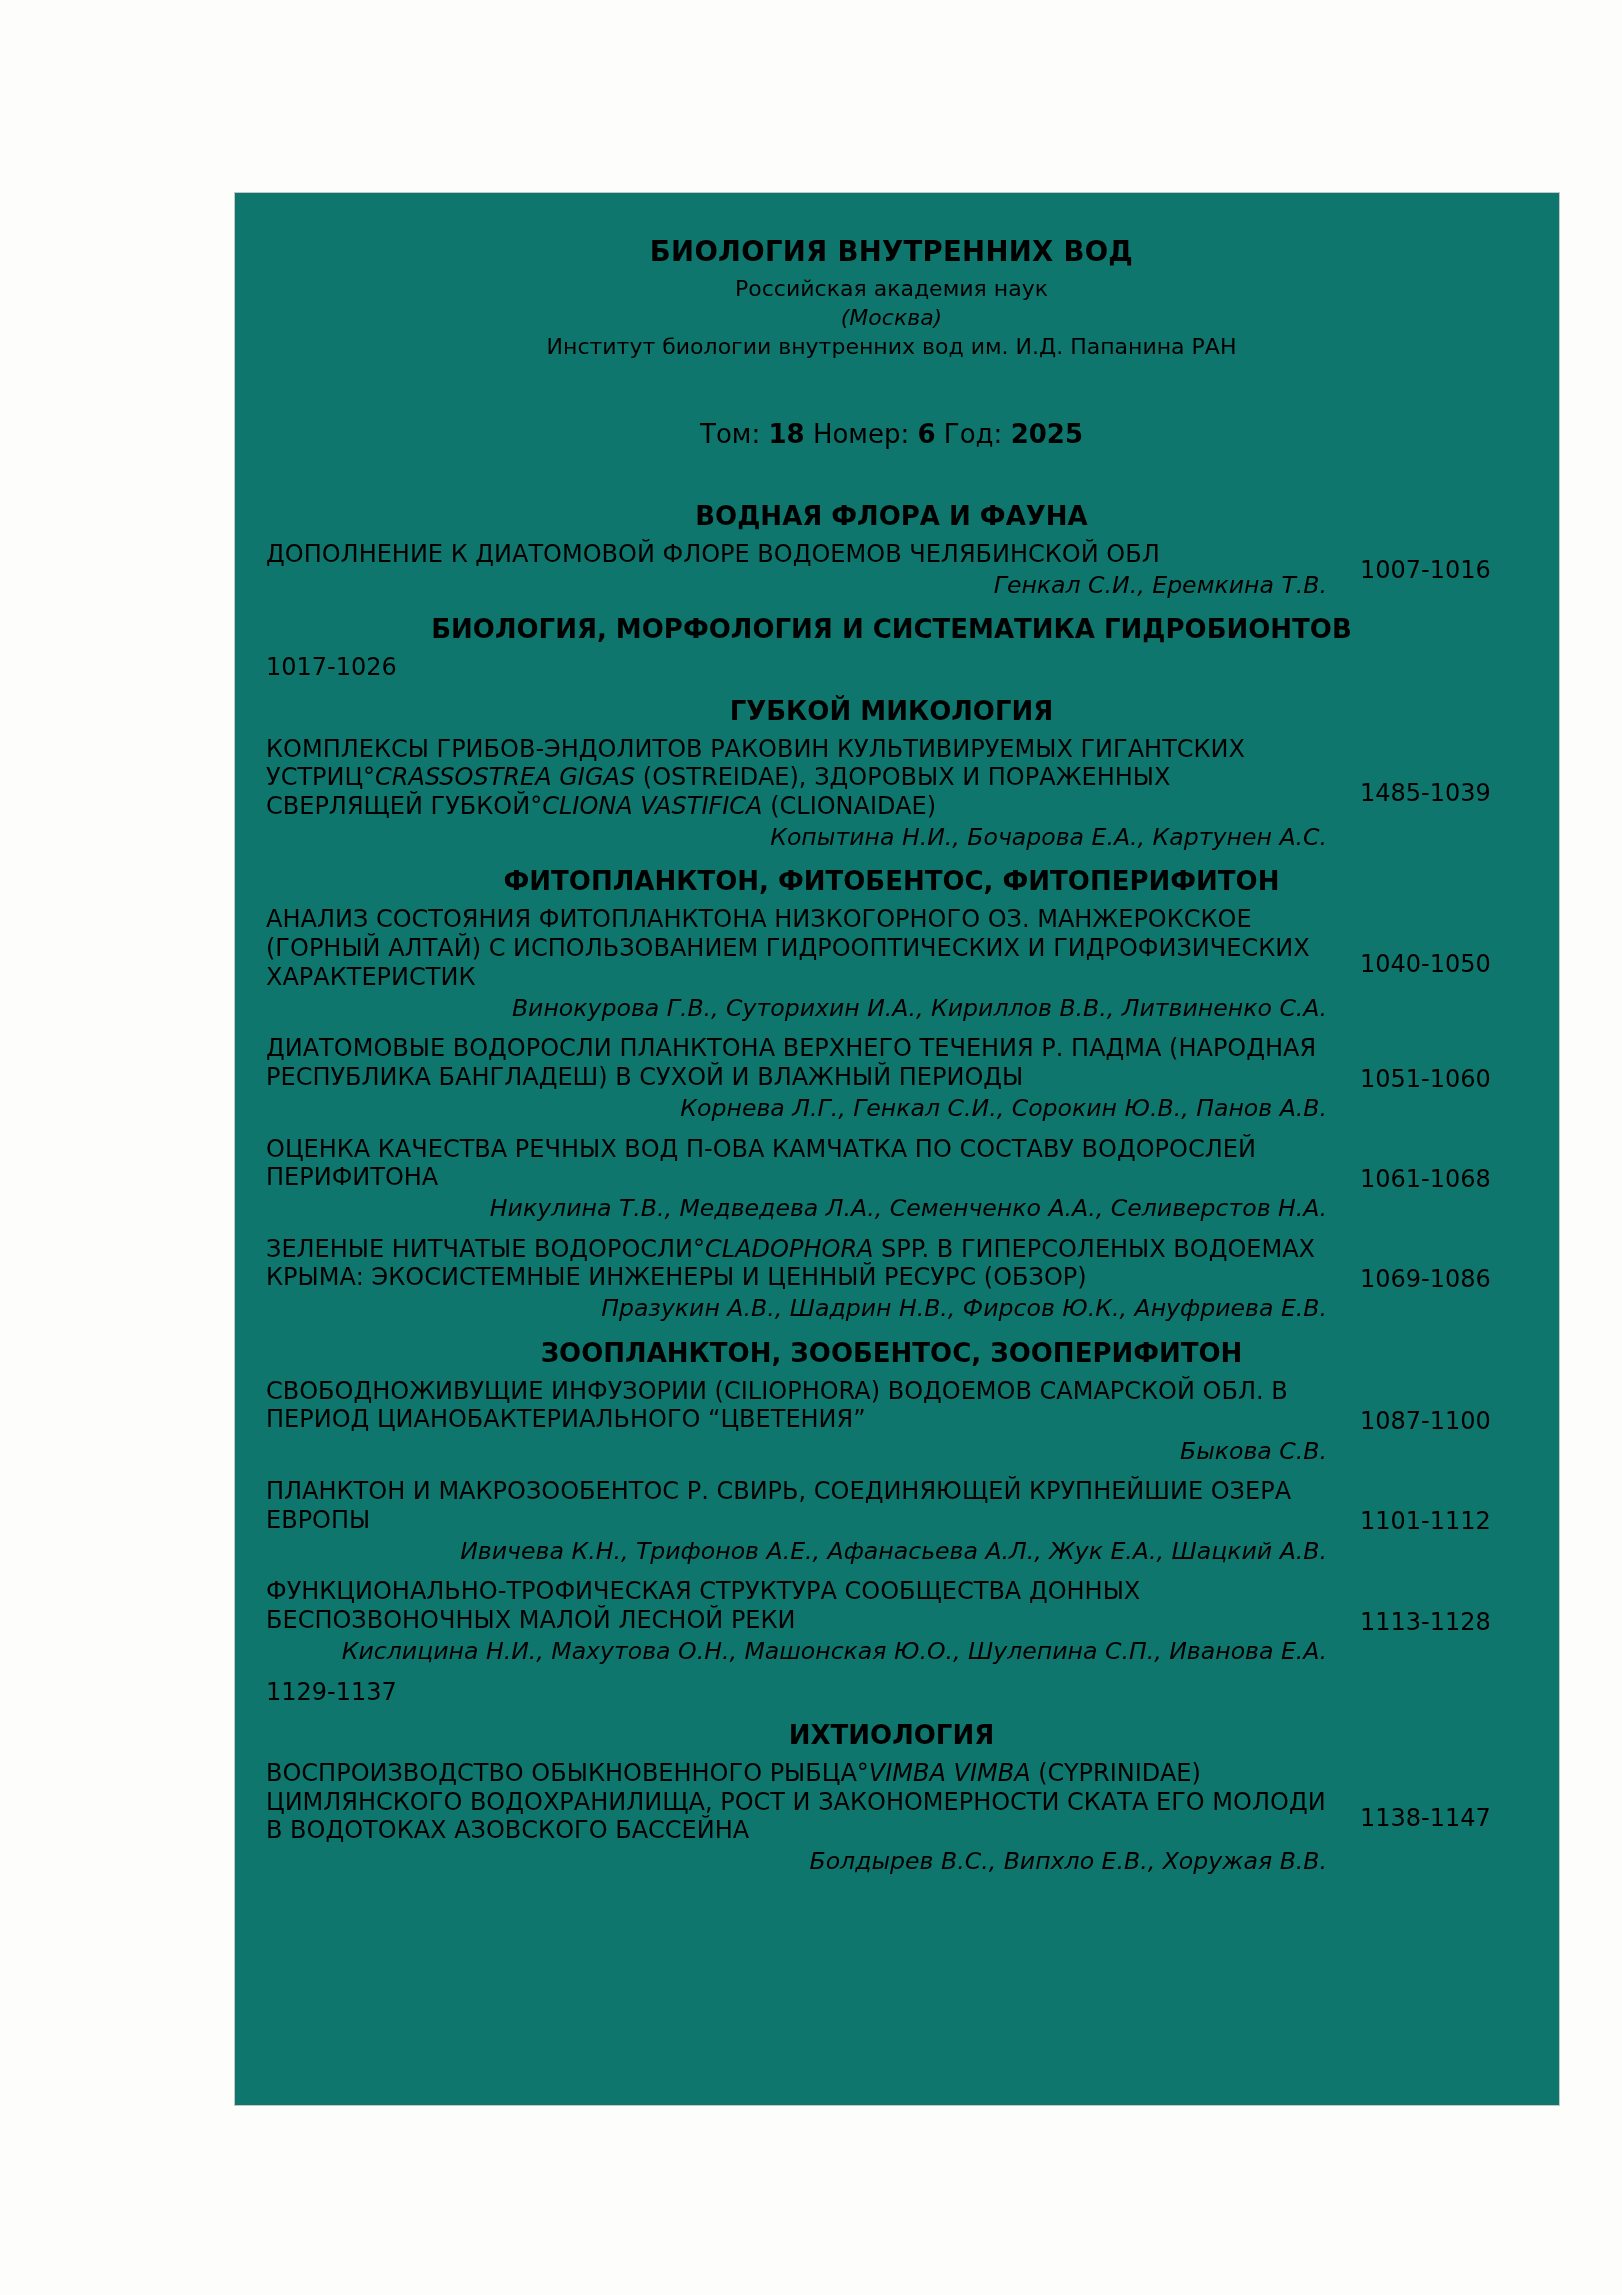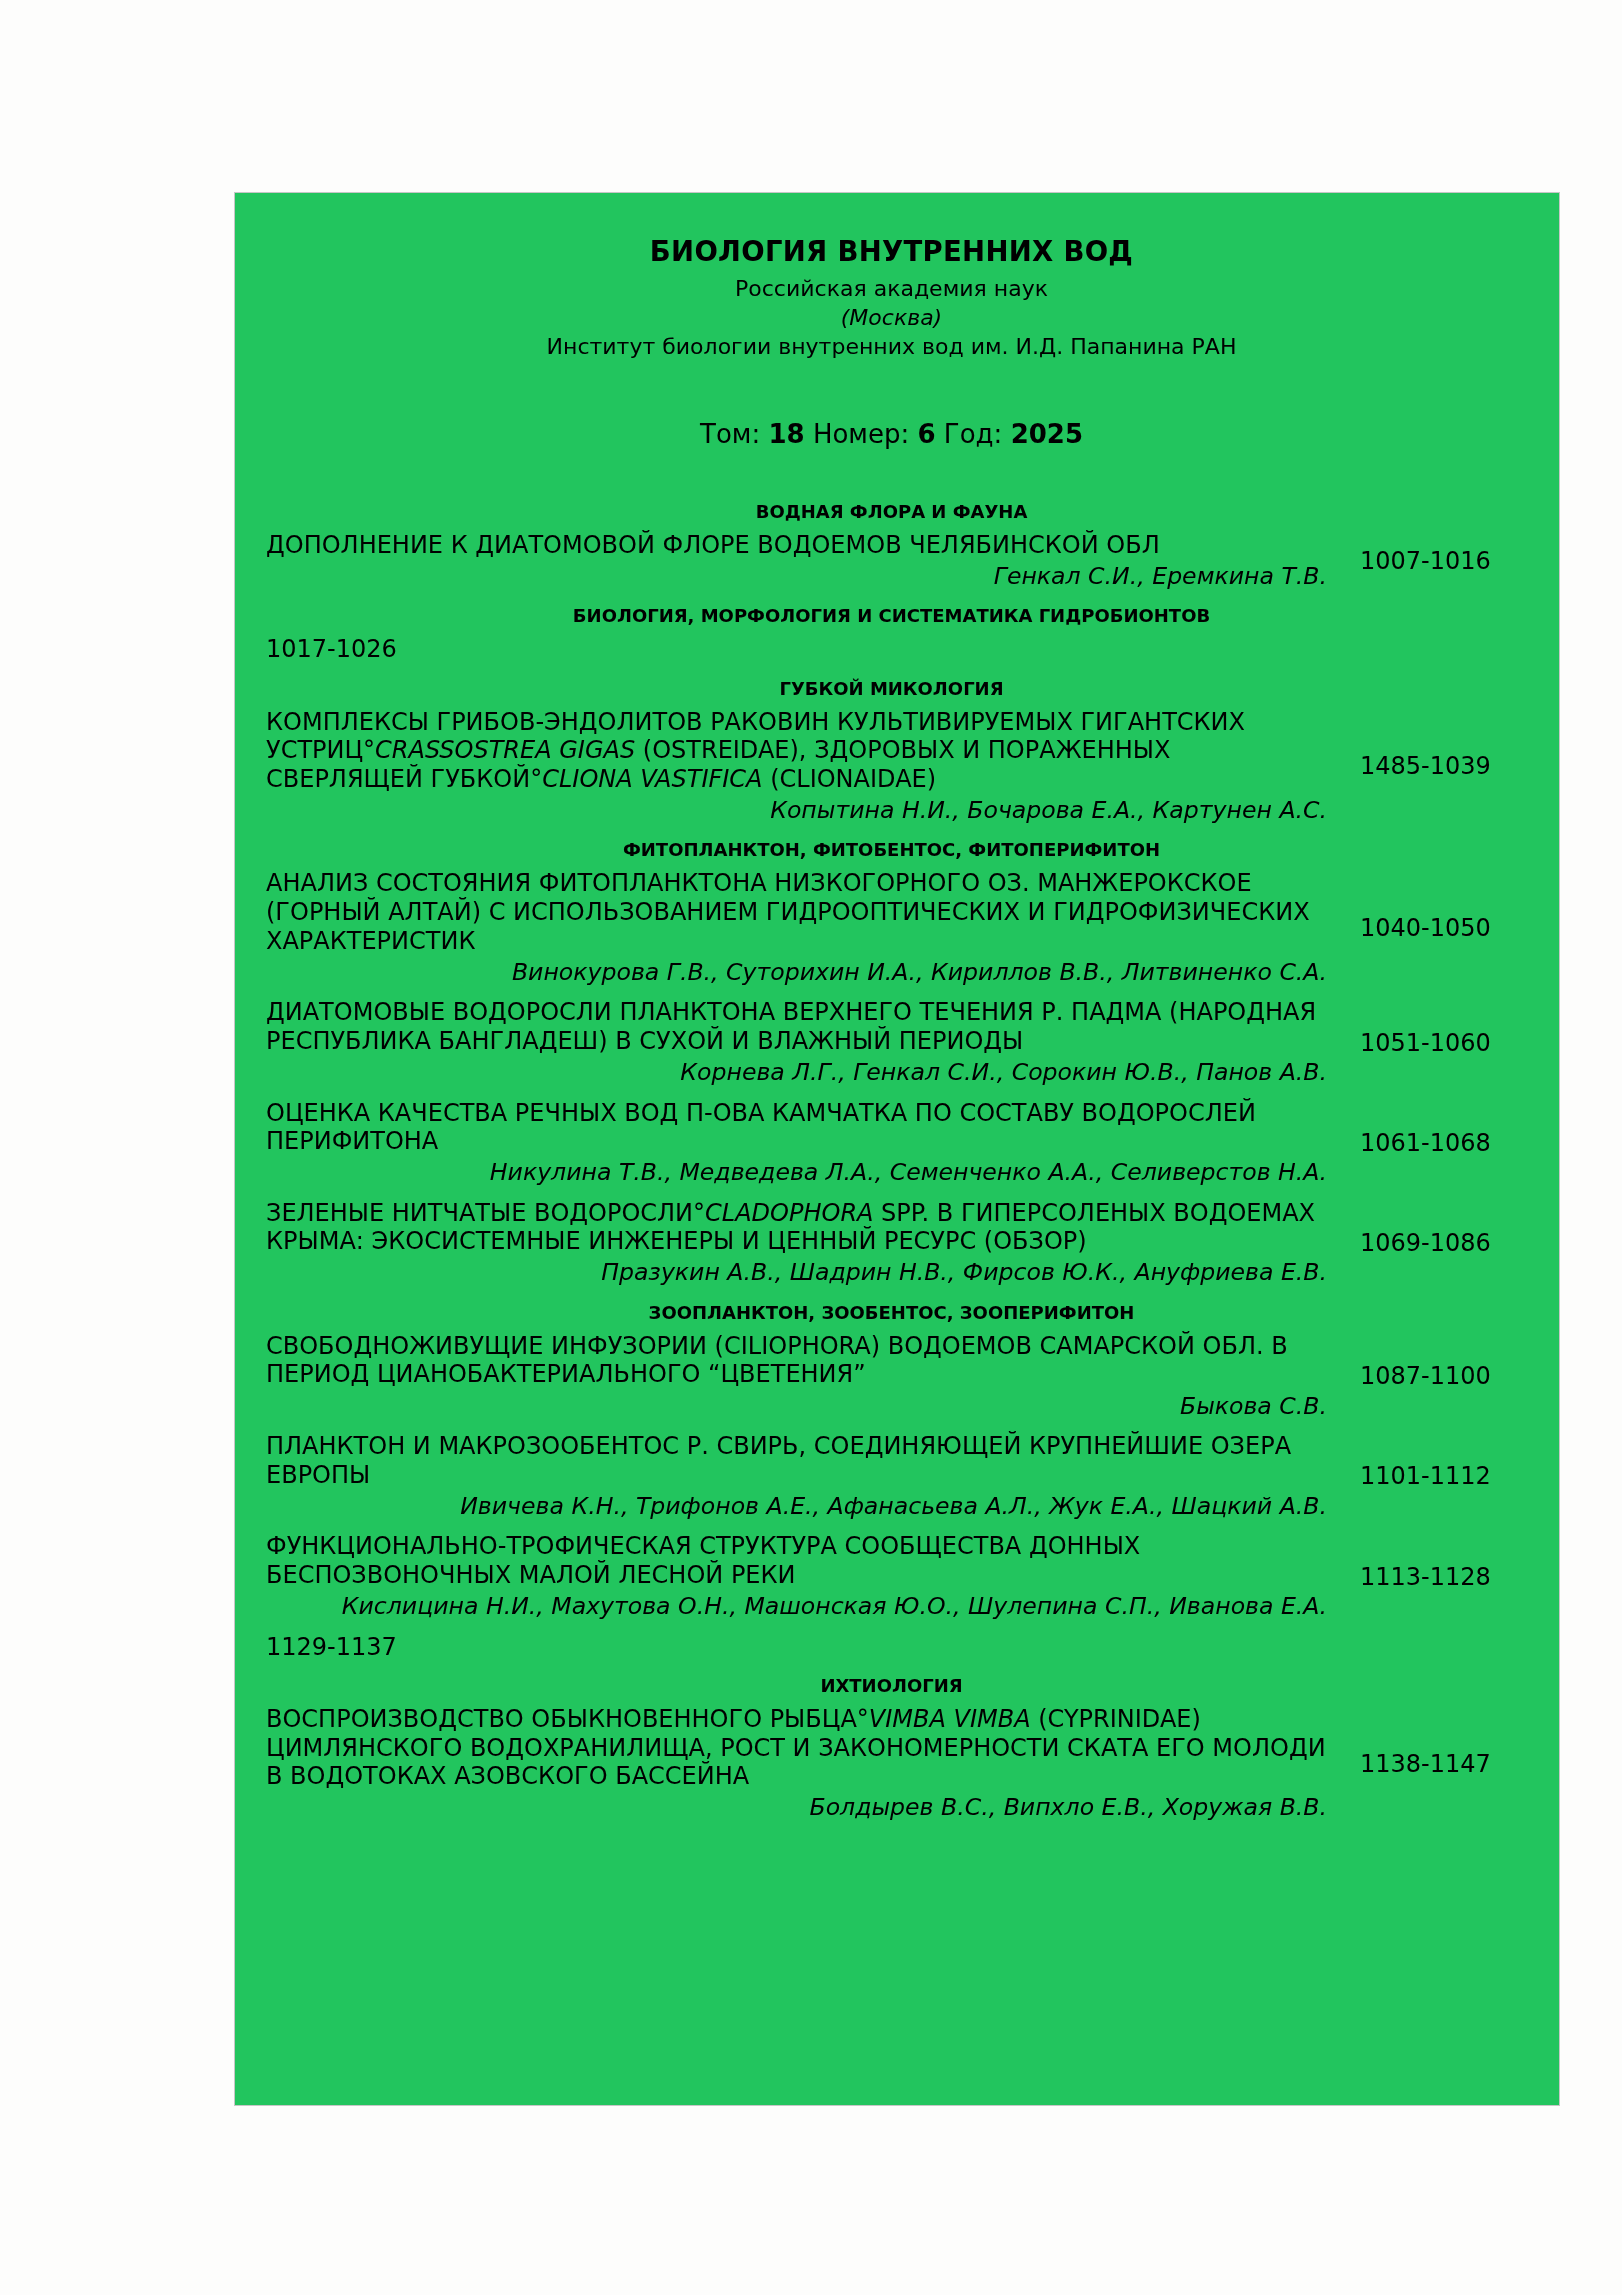--- a/index.html
+++ b/index.html
@@ -17,21 +17,21 @@
     overflow: hidden;
   }
   .sheet {
     position: absolute;
     left: 234px;
     top: 192px;
     width: 1326px;
     min-height: 1914px;
     box-sizing: border-box;
     border: 1.3px solid #c6c6c6;
-    background: #22c55e;
+    background: #0f766e;
     padding: 42px 42px 21px 31px;
   }
   header { text-align: center; }
   .journal-title {
     font-size: 27.5px;
     font-weight: bold;
     margin-bottom: 6.5px;
     letter-spacing: 0.3px;
   }
   .header-line {
@@ -45,21 +45,21 @@
     font-size: 26px;
     margin-top: 58px;
   }
   .issue-line b { font-weight: bold; }
 
   #toc { margin-top: 52px; }
 
   .section-heading {
     text-align: center;
     font-weight: bold;
-    font-size: 18px;
+    font-size: 26px;
     margin: 14.4px 0 9.2px 0;
   }
   #toc .section-heading:first-child { margin-top: 0; }
 
   .article {
     display: flex;
     align-items: center;
     margin-bottom: 11.8px;
   }
   .article-main {

